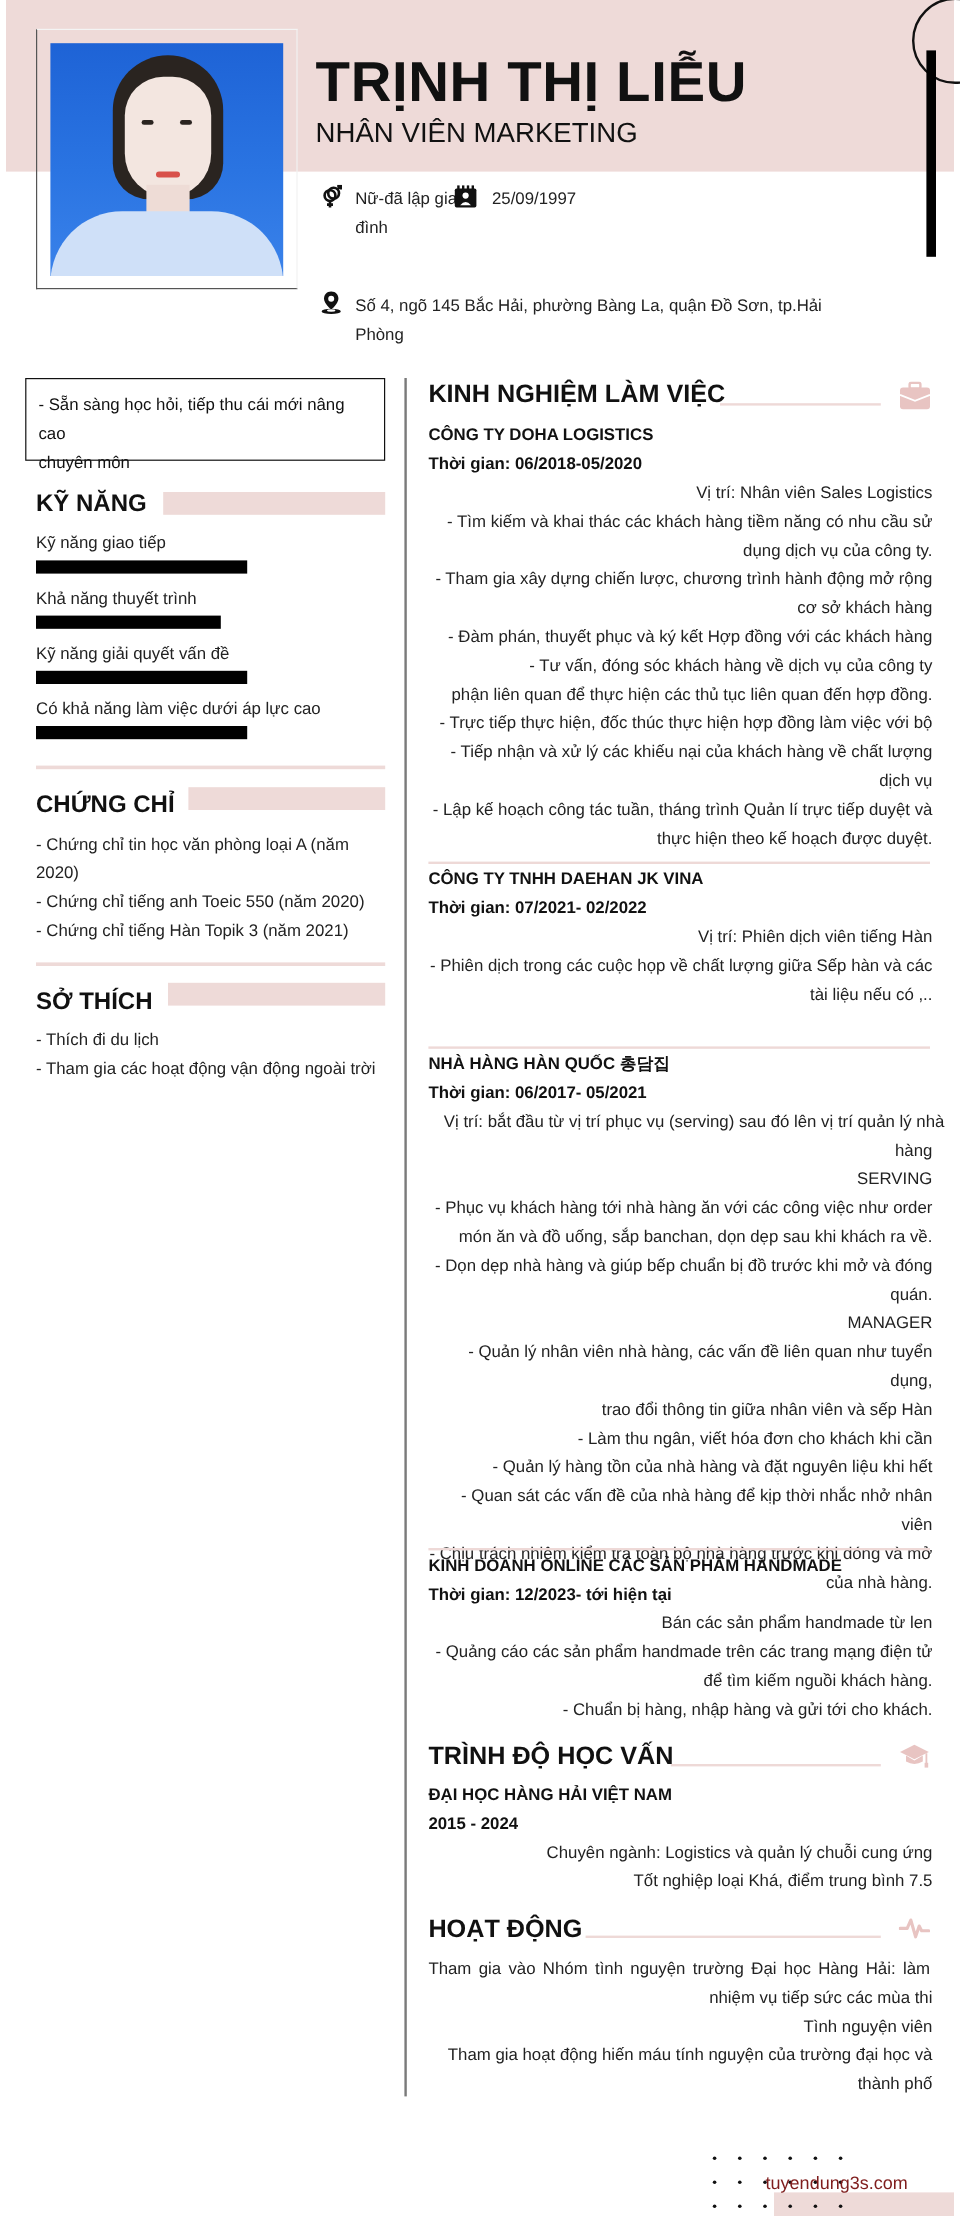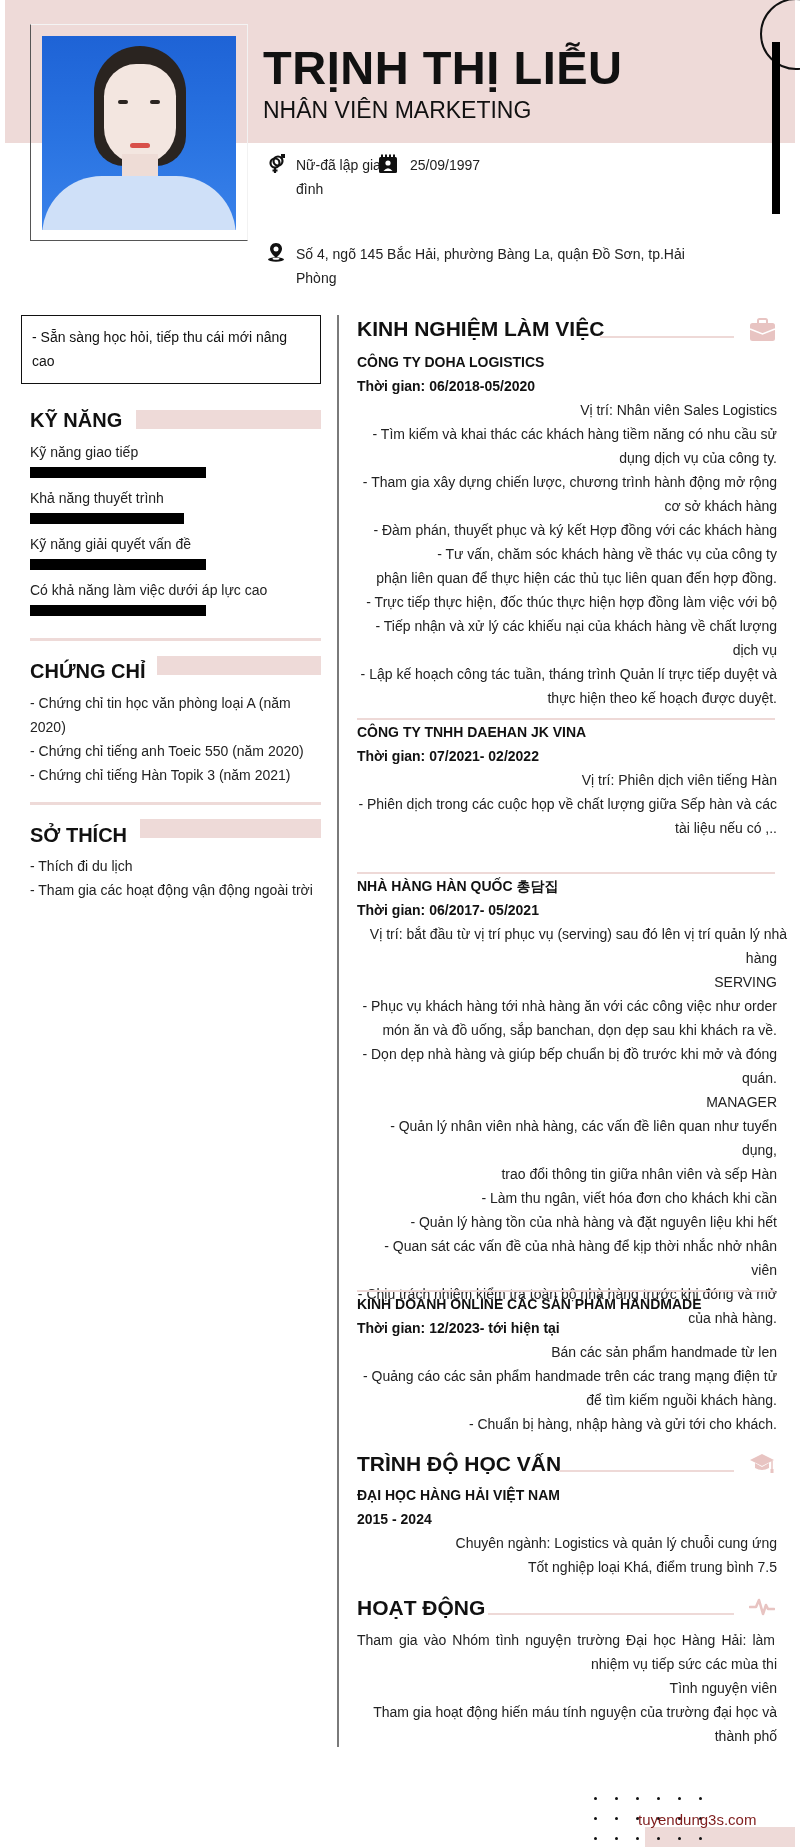--- a/index.html
+++ b/index.html
@@ -102,20 +102,21 @@
       <ellipse cx="10" cy="16.8" rx="3.5" ry="1" fill="#fff"></ellipse>
     </svg>
 </span>
 <div class="abs info" style="left:296px;top:242px">
   <div>Số 4, ngõ 145 Bắc Hải, phường Bàng La, quận Đồ Sơn, tp.Hải</div>
   <div>Phòng</div>
 </div>
 
 <div class="abs objective">
   <div>- Sẵn sàng học hỏi, tiếp thu cái mới nâng cao</div>
+  <div>chuyên môn</div>
 </div>
 
 <div class="abs sec-h" style="left:30px;top:407px">KỸ NĂNG</div>
 <div class="abs pinkbar" style="left:136px;top:410px;width:185px"></div>
 
 <div class="abs txt" style="left:30px;top:440px">Kỹ năng giao tiếp</div>
 <div class="abs skillbar" style="left:30px;top:467px;width:176px"></div>
 <div class="abs txt" style="left:30px;top:486px">Khả năng thuyết trình</div>
 <div class="abs skillbar" style="left:30px;top:513px;width:154px"></div>
 <div class="abs txt" style="left:30px;top:532px">Kỹ năng giải quyết vấn đề</div>
@@ -157,21 +158,21 @@
 
 <div class="abs" style="left:357px;top:350px">
   <div class="rbold">CÔNG TY DOHA LOGISTICS</div>
   <div class="rbold">Thời gian: 06/2018-05/2020</div>
   <div class="rtxt">Vị trí: Nhân viên Sales Logistics</div>
   <div class="rtxt">- Tìm kiếm và khai thác các khách hàng tiềm năng có nhu cầu sử</div>
   <div class="rtxt">dụng dịch vụ của công ty.</div>
   <div class="rtxt">- Tham gia xây dựng chiến lược, chương trình hành động mở rộng</div>
   <div class="rtxt">cơ sở khách hàng</div>
   <div class="rtxt">- Đàm phán, thuyết phục và ký kết Hợp đồng với các khách hàng</div>
-  <div class="rtxt">- Tư vấn, chăm sóc khách hàng về thác vụ của công ty</div>
+  <div class="rtxt">- Tư vấn, đóng sóc khách hàng về dịch vụ của công ty</div>
   <div class="rtxt">phận liên quan để thực hiện các thủ tục liên quan đến hợp đồng.</div>
   <div class="rtxt">- Trực tiếp thực hiện, đốc thúc thực hiện hợp đồng làm việc với bộ</div>
   <div class="rtxt">- Tiếp nhận và xử lý các khiếu nại của khách hàng về chất lượng</div>
   <div class="rtxt">dịch vụ</div>
   <div class="rtxt">- Lập kế hoạch công tác tuần, tháng trình Quản lí trực tiếp duyệt và</div>
   <div class="rtxt">thực hiện theo kế hoạch được duyệt.</div>
 </div>
 <div class="abs rsep" style="top:718px"></div>
 
 <div class="abs" style="left:357px;top:720px">

